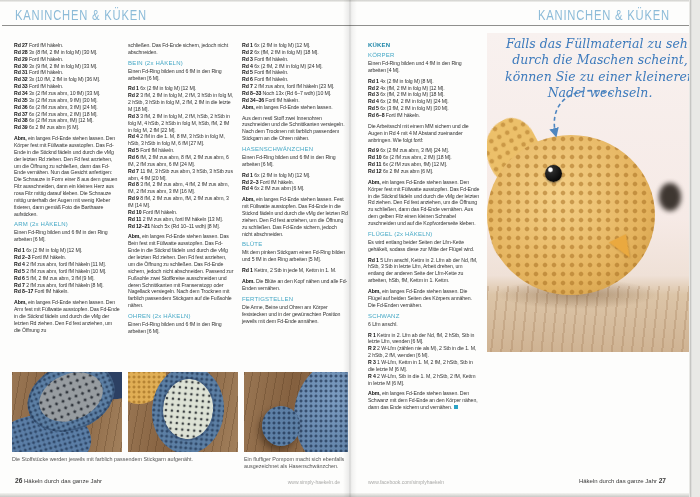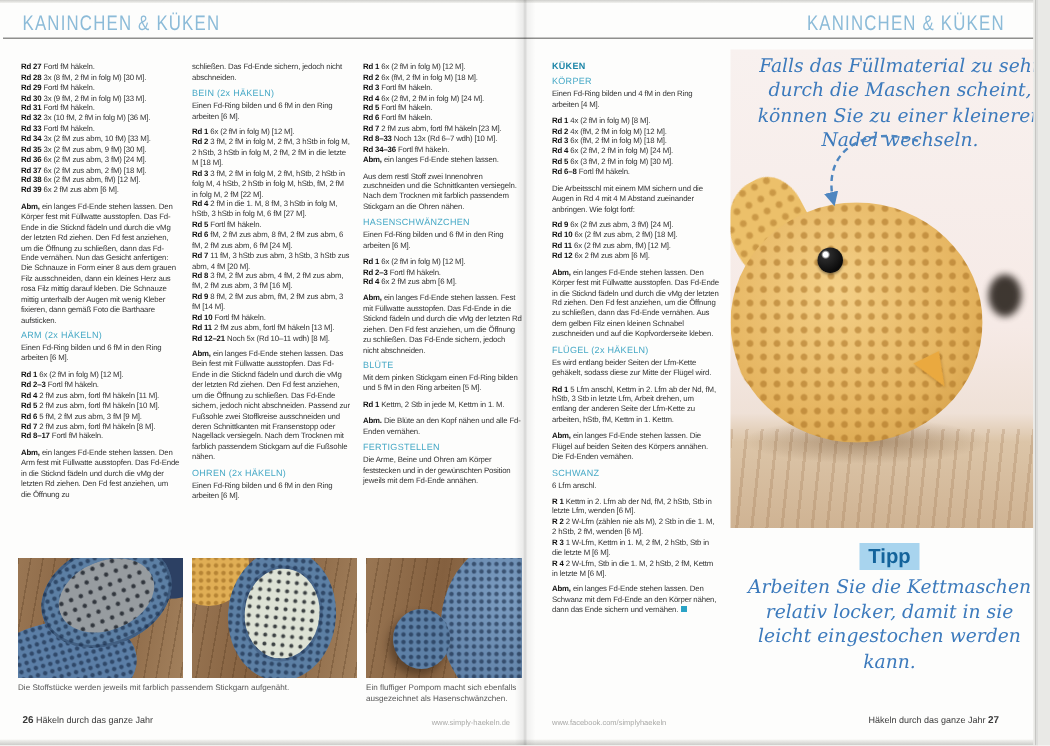--- a/index.html
+++ b/index.html
@@ -216,24 +216,20 @@
   <div class="note-top">Falls das Füllmaterial zu sehr durch die Maschen scheint, können Sie zu einer kleineren Nadel wechseln.</div>
   <svg class="note-arrow" viewBox="0 0 84 64">
     <defs>
       <marker id="ah" markerWidth="7" markerHeight="7" refX="5" refY="3" orient="auto">
         <path d="M0,0 L6,3 L0,6 z" fill="#4e86c0"></path>
       </marker>
     </defs>
     <path d="M72,8 C42,-2 6,10 16,50" fill="none" stroke="#4e86c0" stroke-width="1.6" stroke-dasharray="4 3" marker-end="url(#ah)"></path>
   </svg>
 
-  <div class="tip">
-    <span class="tip-badge">Tipp</span>
-    <div class="tip-text">Arbeiten Sie die Kettmaschen relativ locker, damit in sie leicht eingestochen werden kann.</div>
-  </div>
 
   <div class="url" id="url-right">www.facebook.com/simplyhaekeln</div>
   <div class="footer" id="footer-right">
     <span>Häkeln durch das ganze Jahr</span>
     <span class="pn">27</span>
   </div>
 
   <div class="edge-top"></div>
   <div class="edge-bottom"></div>
   <div class="edge-right"></div>

